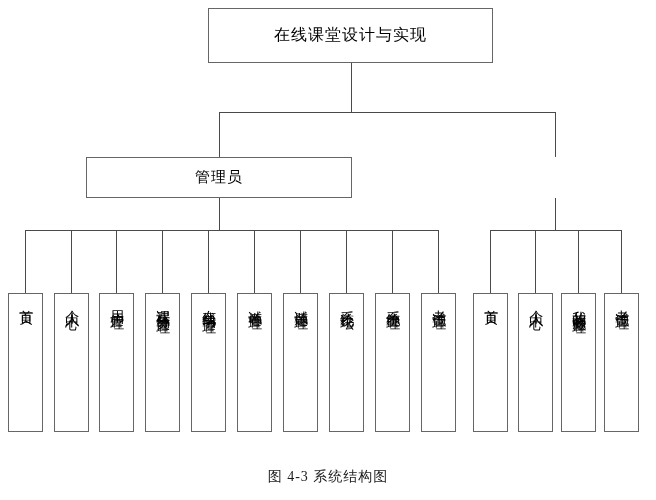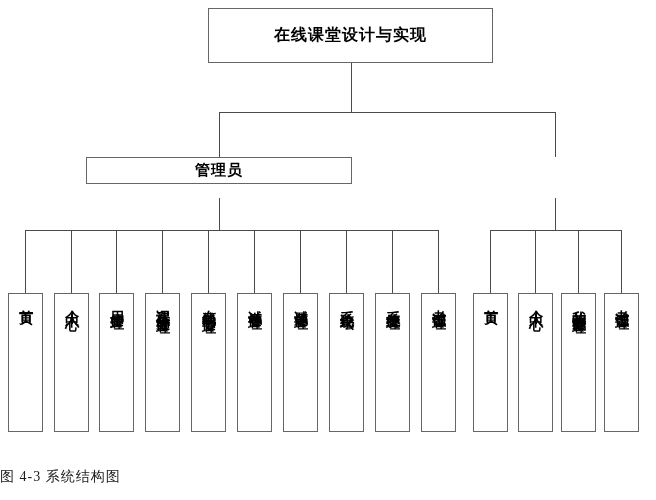--- a/index.html
+++ b/index.html
@@ -25,37 +25,36 @@
   .node {
     position: absolute;
     box-sizing: border-box;
     border: 1px solid #666666;
     background: #ffffff;
     display: flex;
     align-items: center;
     justify-content: center;
     text-align: center;
     color: #000000;
-    font-weight: bold;
   }
 
   .node.root {
     left: 208px;
     top: 8px;
     width: 285px;
     height: 55px;
     font-size: 16px;
     letter-spacing: 1px;
   }
 
   .node.branch-admin {
     left: 86px;
     top: 157px;
     width: 266px;
-    height: 27px;
+    height: 41px;
     font-size: 15px;
     letter-spacing: 1px;
     text-align: center;
   }
 
   .node.branch-user {
     left: 503px;
     top: 157px;
     width: 103px;
     height: 41px;
@@ -89,20 +88,21 @@
   }
   .ln.v { width: 1px; }
   .ln.h { height: 1px; }
 
   
   #caption {
     position: absolute;
     left: 0;
     top: 468px;
     width: 656px;
+    text-align: center;
     font-size: 14px;
     color: #1a1a1a;
     letter-spacing: 1px;
   }
 </style>
 </head>
 <body>
 
 <div id="diagram">
 

